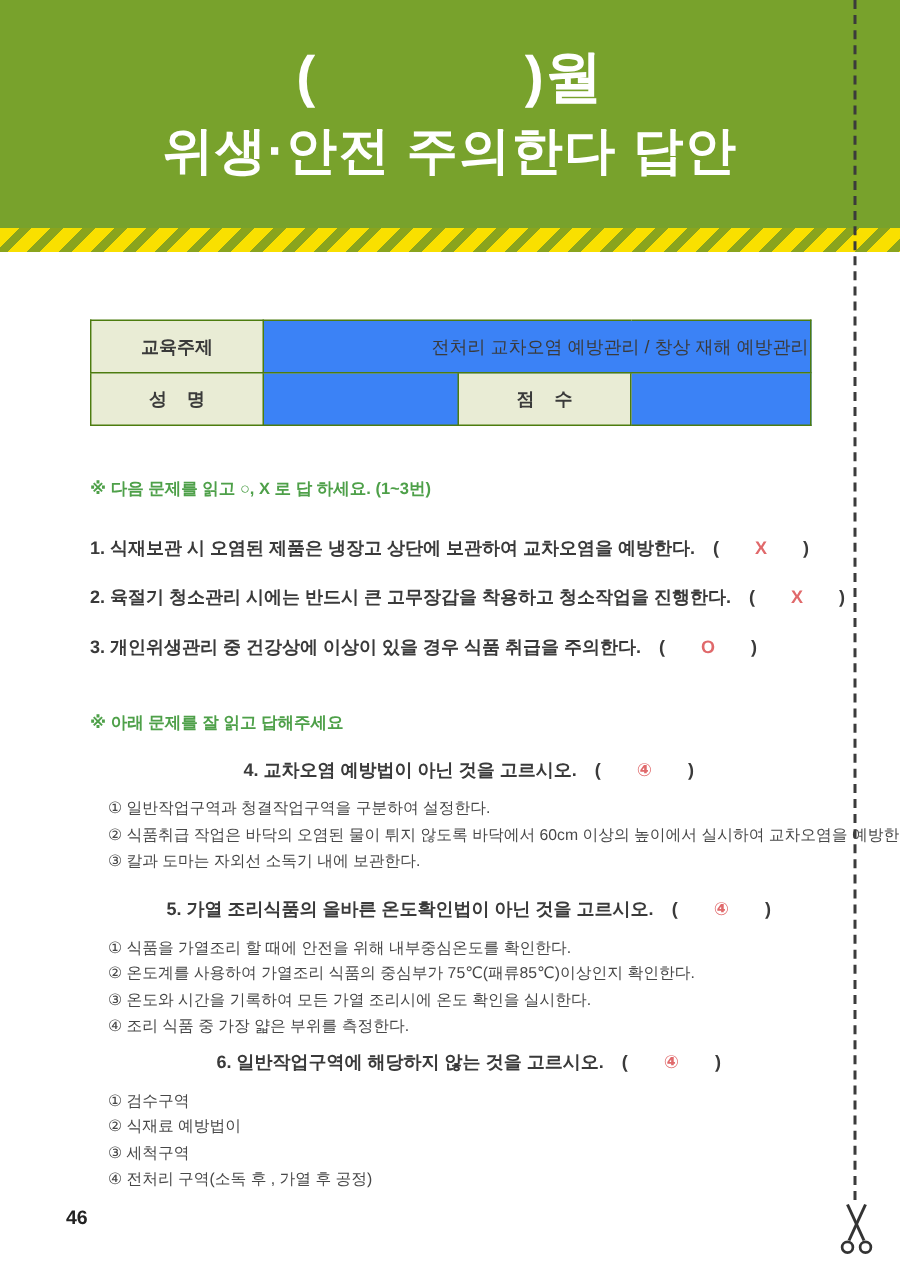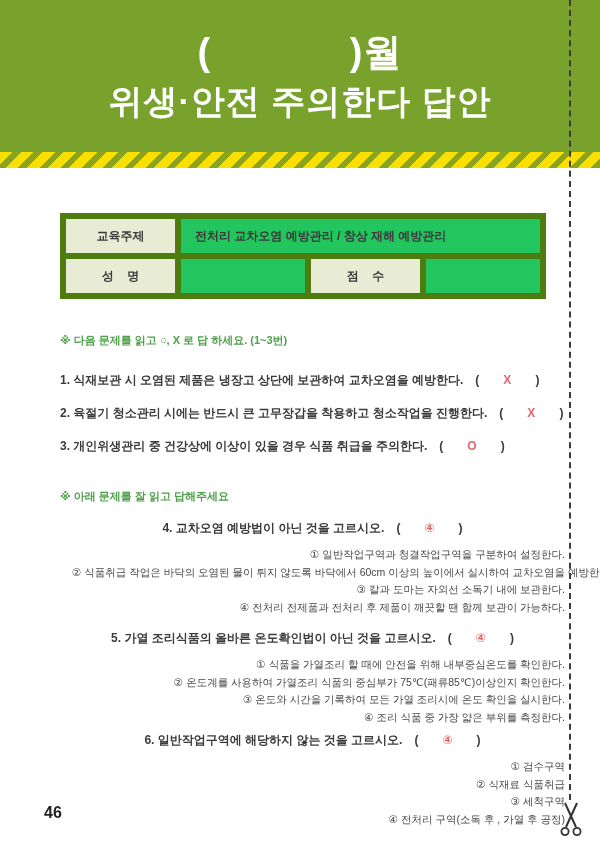--- a/index.html
+++ b/index.html
@@ -13,43 +13,43 @@
   .h1{font-size:38px;font-weight:bold;line-height:44px;white-space:pre;letter-spacing:1px;}
   .h2{font-size:34px;font-weight:bold;line-height:46px;margin-top:4px;letter-spacing:1px;}
   .stripe{height:16px;
     background:repeating-linear-gradient(135deg,#f9e000 0 9px,#8aa41d 9px 15px);}
 
   
   .doc{padding-left:60px;width:505px;}
 
   
   table.info{border-collapse:collapse;margin-top:45px;table-layout:fixed;width:480px;}
-  table.info td{border:6px solid #4d7c0f;height:32px;font-size:12px;color:#3a3a3a;}
+  table.info td{border:1px solid #4d7c0f;height:32px;font-size:12px;color:#3a3a3a;}
   td.lbl{background:#e9ecd5;text-align:center;font-weight:bold;white-space:pre;}
-  td.val{background:#22c55e;font-weight:bold;padding-left:14px;font-size:11.5px;}
+  td.val{background:#3b82f6;font-weight:normal;padding-left:14px;font-size:11.5px;text-align:right;}
 
   .note{color:#4ea049;font-weight:bold;font-size:11px;white-space:nowrap;}
   .note1{margin-top:34px;}
   .note2{margin-top:34px;}
 
   .oxq{font-size:12px;font-weight:bold;color:#3a3a3a;white-space:nowrap;margin-top:16px;}
   .oxq.first{margin-top:24px;}
 
   .qhead{font-size:12px;font-weight:bold;color:#3a3a3a;white-space:nowrap;text-align:center;}
   .q4{margin-top:16px;}
   .q5{margin-top:14px;}
   .q6{margin-top:6px;}
-  .opts{margin-top:9px;padding-left:12px;text-align:right;}
+  .opts{margin-top:9px;padding-left:12px;}
   .opt{font-size:10.5px;color:#474747;line-height:17.5px;white-space:nowrap;}
 
   .ansbox{margin-left:12px;}
   .paren{color:#3a3a3a;font-weight:bold;}
   .ans{color:#e0696b;font-weight:bold;padding:0 24px;}
 
-  .pagenum{position:absolute;left:44px;top:804px;font-size:16px;font-weight:bold;color:#222;}
+  .pagenum{position:absolute;left:44px;top:804px;font-size:13px;font-weight:bold;color:#222;}
   .cutline{position:absolute;left:569px;top:0;height:800px;width:0;
            border-left:2px dashed #3b3b3b;}
   .scissors{position:absolute;left:560px;top:801px;}
 </style>
 </head>
 <body>
 
 <div class="page">
 
   <header class="header">
@@ -96,21 +96,20 @@
     <p class="note note2">※  아래 문제를 잘 읽고 답해주세요</p>
 
     <section>
       <div class="qhead q4">
         <span>4. 교차오염 예방법이 아닌 것을 고르시오.</span><span class="ansbox"><span class="paren">(</span><span class="ans">④</span><span class="paren">)</span></span>
       </div>
       <div class="opts">
         <div class="opt">① 일반작업구역과 청결작업구역을 구분하여 설정한다.</div>
         <div class="opt">② 식품취급 작업은 바닥의 오염된 물이 튀지 않도록 바닥에서 60cm 이상의 높이에서 실시하여 교차오염을 예방한다.</div>
         <div class="opt">③ 칼과 도마는 자외선 소독기 내에 보관한다.</div>
-        <div class="opt">④ 전처리 전제품과 전처리 후 제품이 깨끗할 땐 함께 보관이 가능하다.</div>
       </div>
     </section>
 
     <section>
       <div class="qhead q5">
         <span>5. 가열 조리식품의 올바른 온도확인법이 아닌 것을 고르시오.</span><span class="ansbox"><span class="paren">(</span><span class="ans">④</span><span class="paren">)</span></span>
       </div>
       <div class="opts">
         <div class="opt">① 식품을 가열조리 할 때에 안전을 위해 내부중심온도를 확인한다.</div>
         <div class="opt">② 온도계를 사용하여 가열조리 식품의 중심부가 75℃(패류85℃)이상인지 확인한다.</div>
@@ -118,21 +117,21 @@
         <div class="opt">④ 조리 식품 중 가장 얇은 부위를 측정한다.</div>
       </div>
     </section>
 
     <section>
       <div class="qhead q6">
         <span>6. 일반작업구역에 해당하지 않는 것을 고르시오.</span><span class="ansbox"><span class="paren">(</span><span class="ans">④</span><span class="paren">)</span></span>
       </div>
       <div class="opts">
         <div class="opt">① 검수구역</div>
-        <div class="opt">② 식재료 식품취급</div>
+        <div class="opt">② 식재료 예방법이</div>
         <div class="opt">③ 세척구역</div>
         <div class="opt">④ 전처리 구역(소독 후 , 가열 후 공정)</div>
       </div>
     </section>
 
   </div>
 
   <div class="pagenum">46</div>
 
   <div class="cutline"></div>

